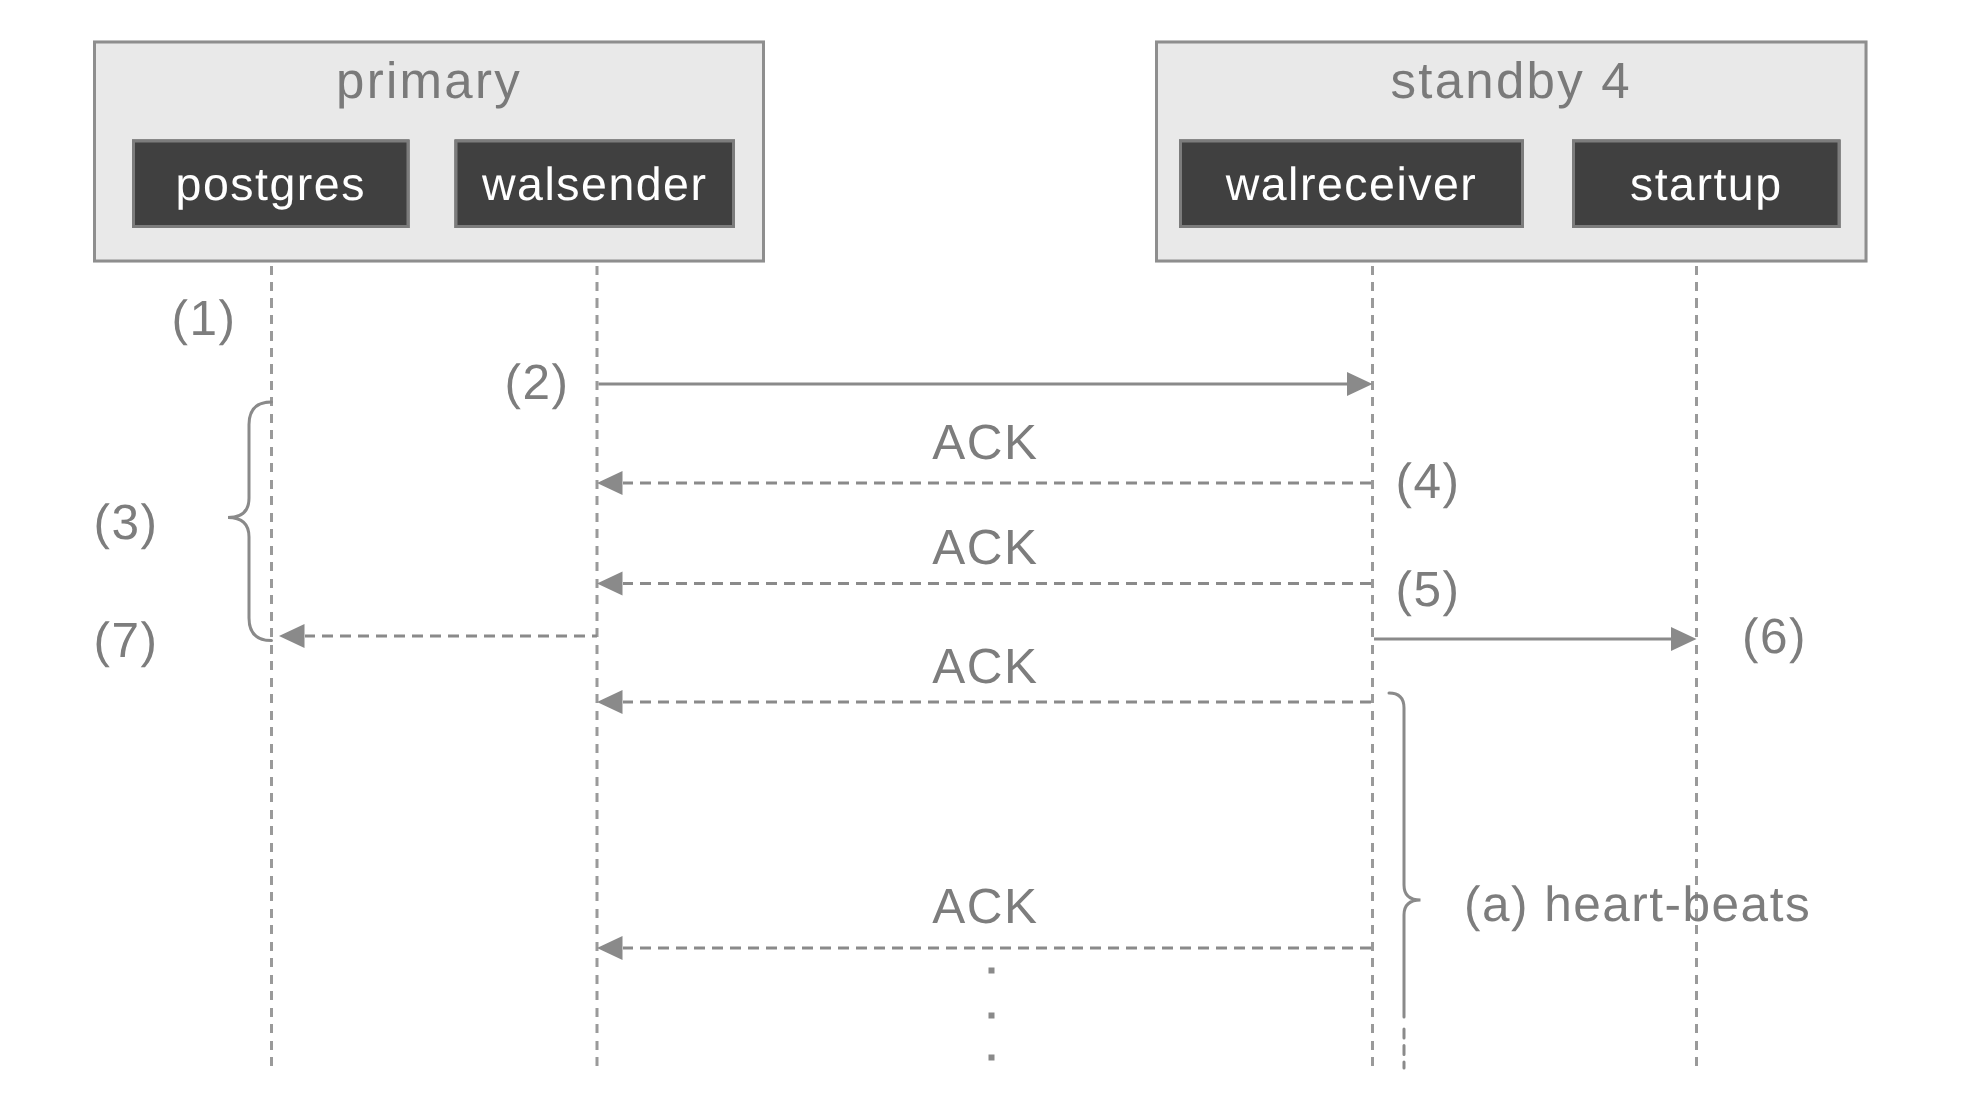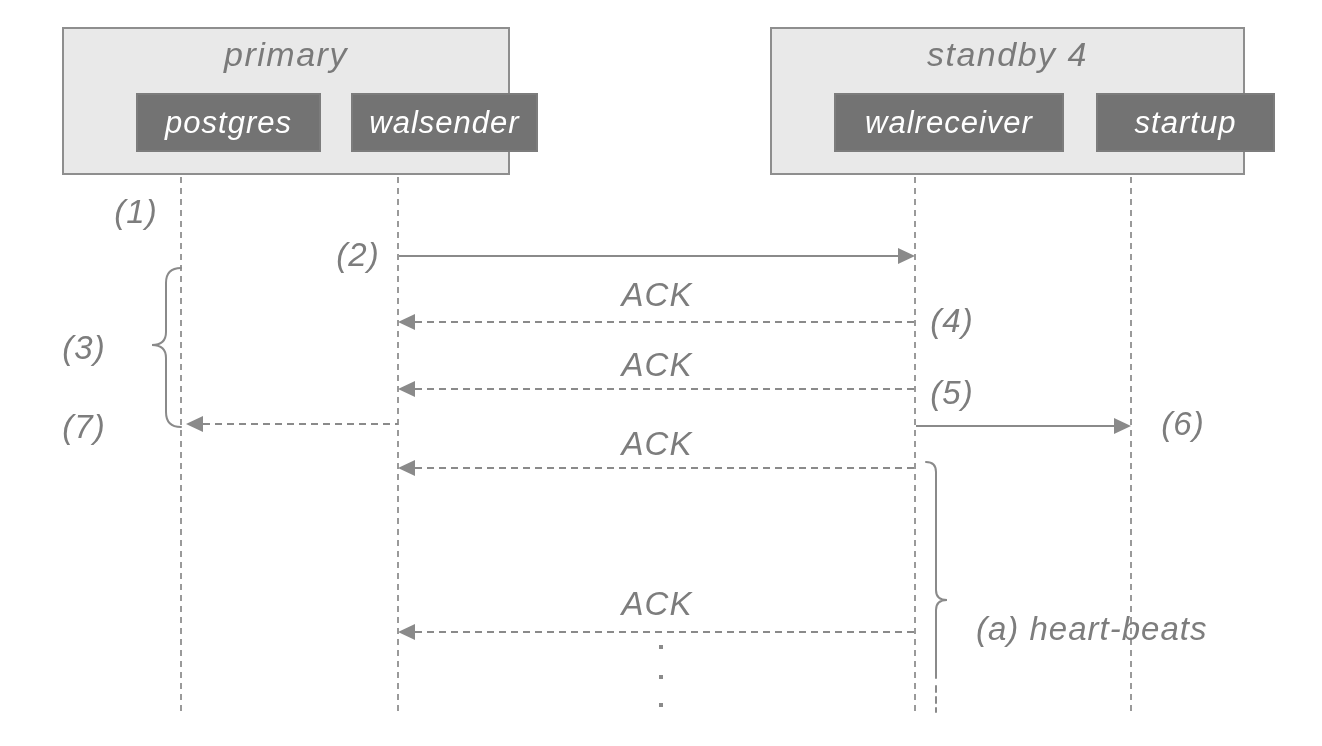--- a/index.html
+++ b/index.html
@@ -1,31 +1,31 @@
 <!DOCTYPE html>
 <html><head>
 <meta charset="utf-8">
 <style>
   html,body { margin:0; padding:0; background:#ffffff; }
   .canvas {
     position:relative; width:1322px; height:746px; background:#ffffff;
-    font-family:"Liberation Sans", sans-serif; overflow:hidden;font-style:italic;
+    font-family:"Liberation Sans", sans-serif; overflow:hidden;
   }
   .group-box {
     position:absolute; background:#e9e9e9; border:2px solid #8e8e8e;
     box-sizing:border-box;
   }
   .group-title {
     position:absolute; left:0; right:0; top:6px; text-align:center;
     font-size:34px; color:#7a7a7a; letter-spacing:1.5px;
   }
   .process-box {
-    position:absolute; background:#737373; border:2px solid #7c7c7c;
+    position:absolute; background:#404040; border:2px solid #7c7c7c;
     box-sizing:border-box; display:flex; align-items:center; justify-content:center;
-    font-size:31px; color:#ffffff; letter-spacing:1px;margin-left:48px;
+    font-size:31px; color:#ffffff; letter-spacing:1px;
   }
   .lifeline {
     position:absolute; width:2px; top:177px; height:536px;
     background:repeating-linear-gradient(180deg,#9a9a9a 0 6px,transparent 6px 11px);
   }
   .line { position:absolute; height:2px; }
   .line.solid  { background:#8a8a8a; }
   .line.dashed { background:repeating-linear-gradient(90deg,#8a8a8a 0 7px,transparent 7px 12px); }
   .head {
     position:absolute; width:0; height:0;
@@ -112,15 +112,15 @@
   <div class="lbl" style="left:657px; top:604px;">ACK</div>
 
   <div class="lbl" style="left:136px; top:212px;">(1)</div>
   <div class="lbl" style="left:358px; top:255px;">(2)</div>
   <div class="lbl" style="left:84px; top:348px;">(3)</div>
   <div class="lbl" style="left:952px; top:321px;">(4)</div>
   <div class="lbl" style="left:952px; top:393px;">(5)</div>
   <div class="lbl" style="left:1183px; top:424px;">(6)</div>
   <div class="lbl" style="left:84px; top:427px;">(7)</div>
 
-  <div class="lbl left-anchor" style="left:976px; top:603px;margin-top:26px;">(a) heart-beats</div>
+  <div class="lbl left-anchor" style="left:976px; top:603px;">(a) heart-beats</div>
 
 </div>
 
 </body></html>

